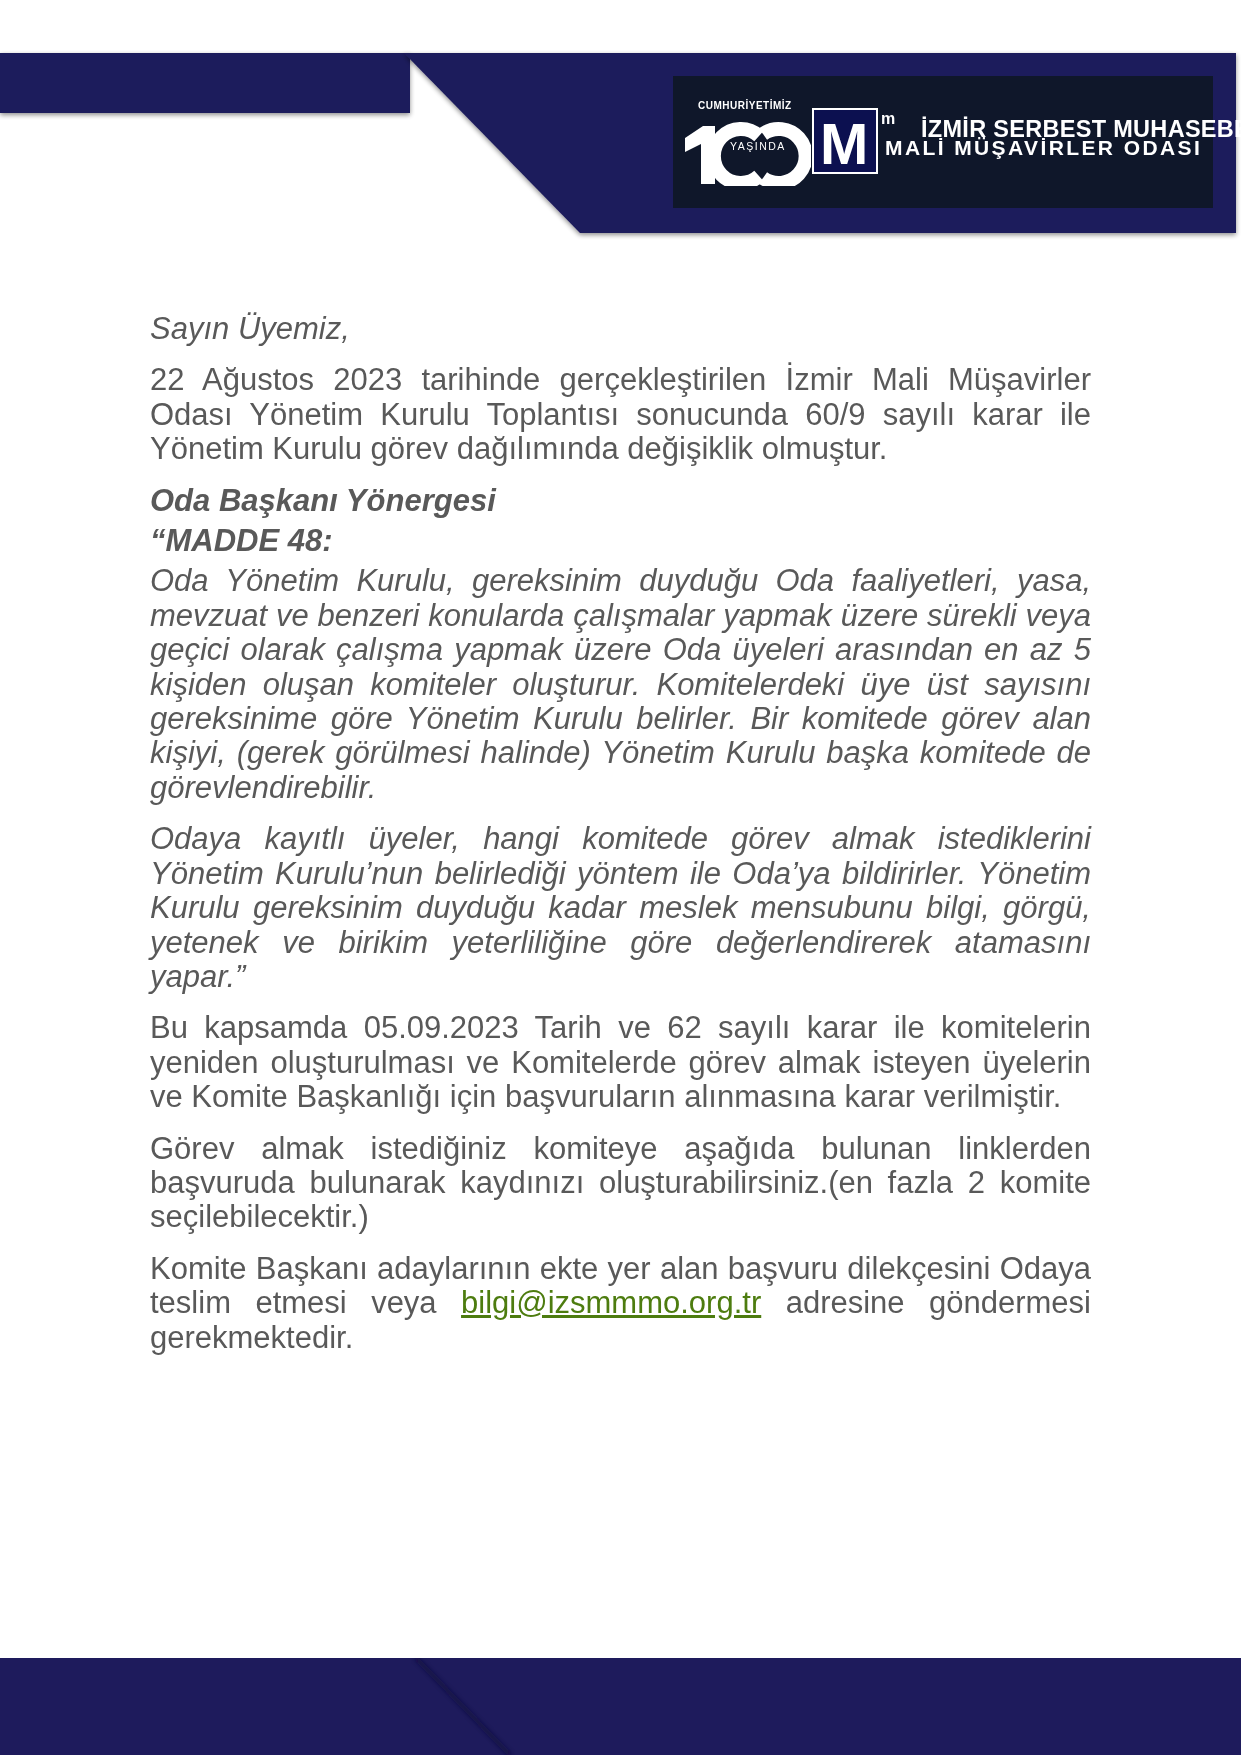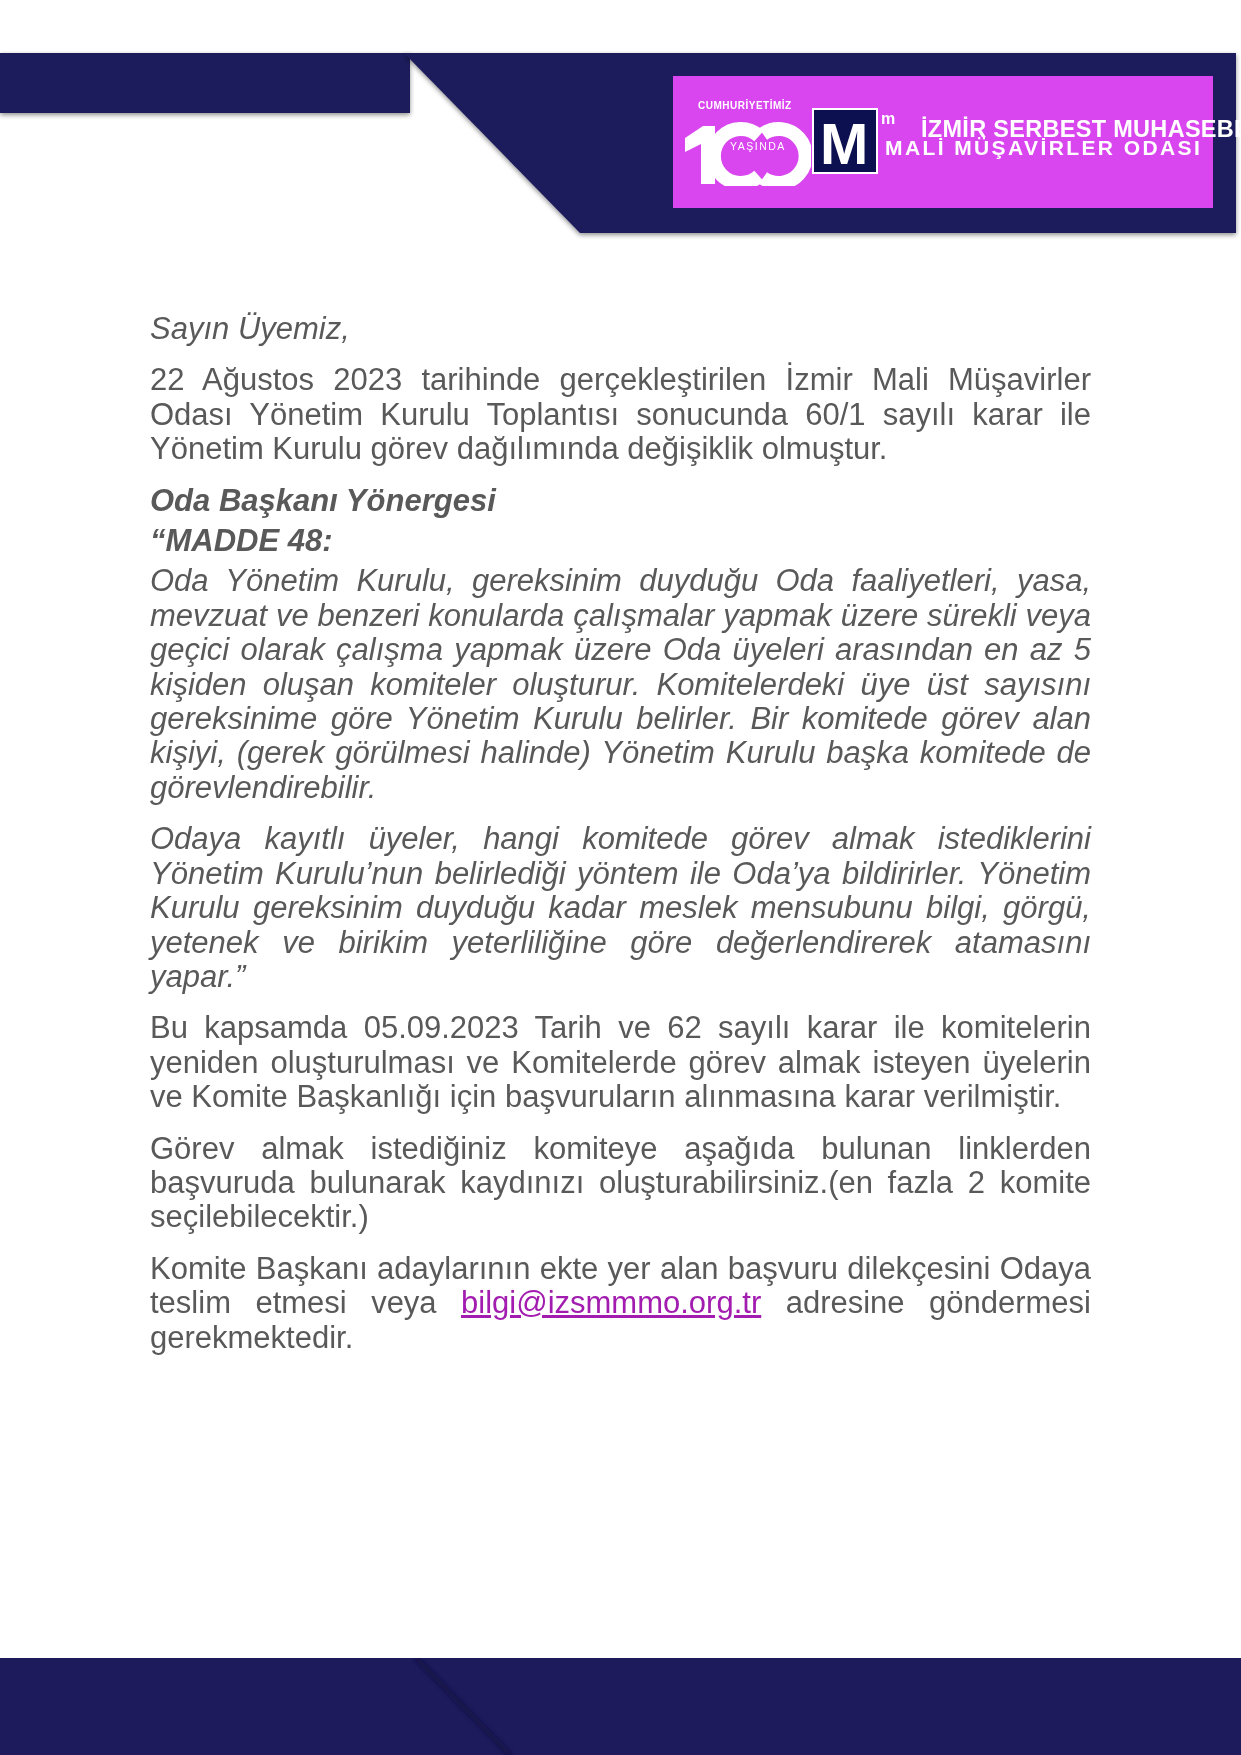--- a/index.html
+++ b/index.html
@@ -3,21 +3,21 @@
   <meta charset="utf-8">
   <style>
     html, body { margin: 0; padding: 0; background: #ffffff; }
     body { width: 1241px; height: 1755px; position: relative; overflow: hidden;
            font-family: "Liberation Sans", sans-serif; color: #595959; }
 
     
     .header { position: absolute; left: 0; top: 0; width: 1241px; height: 260px; }
     .hdr-svg { position: absolute; left: 0; top: 0; }
     .logo-box { position: absolute; left: 673px; top: 76px; width: 540px; height: 132px;
-                background: #d946ef; }
+                background: #0f172a; }
     .logo-100 { position: absolute; left: 8px; top: 22px; width: 130px; height: 88px; }
     .logo-cumhur { position: absolute; left: 25px; top: 24px; font-size: 10px; font-weight: bold;
                    color: #ffffff; letter-spacing: 0.5px; }
     .logo-yasinda { position: absolute; left: 57px; top: 64px; font-size: 10.5px; color: #ffffff;
                     letter-spacing: 1.5px; }
     .logo-m-box { position: absolute; left: 139px; top: 32px; width: 66px; height: 66px;
                   border: 2px solid #ffffff; box-sizing: border-box; background: #0c1050; }
     .logo-m { position: absolute; left: 6px; top: 4px; font-size: 58px; font-weight: bold;
               color: #ffffff; line-height: 60px; }
     .logo-m-sup { position: absolute; left: 208px; top: 34px; font-size: 16px; font-weight: bold;
@@ -27,21 +27,21 @@
     .logo-line2 { position: absolute; left: 212px; top: 60px; font-size: 21px; font-weight: bold;
                   color: #ffffff; white-space: nowrap; letter-spacing: 2.4px; }
 
     
     .content { position: absolute; left: 150px; top: 312px; width: 941px; font-size: 31px;
                line-height: 34.4px; }
     .content p { margin: 0 0 17px 0; text-align: justify; }
     .greeting { font-style: italic; margin-bottom: 17px !important; }
     .ital { font-style: italic; }
     .bold-ital { font-style: italic; font-weight: bold; margin-bottom: 6px !important; }
-    .email-link { color: #a21caf; text-decoration: underline; }
+    .email-link { color: #4d7c0f; text-decoration: underline; }
 
     
     .footer { position: absolute; left: 0; top: 1658px; width: 1241px; height: 97px; }
     .ftr-svg { position: absolute; left: 0; top: 0; }
   </style>
 </head>
 <body>
 
 <div class="header">
   <svg class="hdr-svg" width="1241" height="260">
@@ -79,21 +79,21 @@
       <span class="logo-m">M</span>
     </div>
     <span class="logo-m-sup">m</span>
     <div class="logo-line1">İZMİR SERBEST MUHASEBECİ</div>
     <div class="logo-line2">MALİ MÜŞAVİRLER ODASI</div>
   </div>
 </div>
 
 <div class="content">
   <p class="greeting">Sayın Üyemiz,</p>
-  <p>22 Ağustos 2023 tarihinde gerçekleştirilen İzmir Mali Müşavirler Odası Yönetim Kurulu Toplantısı sonucunda 60/1 sayılı karar ile Yönetim Kurulu görev dağılımında değişiklik olmuştur.</p>
+  <p>22 Ağustos 2023 tarihinde gerçekleştirilen İzmir Mali Müşavirler Odası Yönetim Kurulu Toplantısı sonucunda 60/9 sayılı karar ile Yönetim Kurulu görev dağılımında değişiklik olmuştur.</p>
   <p class="bold-ital">Oda Başkanı Yönergesi</p>
   <p class="bold-ital" style="margin-bottom:8px">“MADDE 48:</p>
   <p class="ital">Oda Yönetim Kurulu, gereksinim duyduğu Oda faaliyetleri, yasa, mevzuat ve benzeri konularda çalışmalar yapmak üzere sürekli veya geçici olarak çalışma yapmak üzere Oda üyeleri arasından en az 5 kişiden oluşan komiteler oluşturur. Komitelerdeki üye üst sayısını gereksinime göre Yönetim Kurulu belirler. Bir komitede görev alan kişiyi, (gerek görülmesi halinde) Yönetim Kurulu başka komitede de görevlendirebilir.</p>
   <p class="ital">Odaya kayıtlı üyeler, hangi komitede görev almak istediklerini Yönetim Kurulu’nun belirlediği yöntem ile Oda’ya bildirirler. Yönetim Kurulu gereksinim duyduğu kadar meslek mensubunu bilgi, görgü, yetenek ve birikim yeterliliğine göre değerlendirerek atamasını yapar.”</p>
   <p>Bu kapsamda 05.09.2023 Tarih ve 62 sayılı karar ile komitelerin yeniden oluşturulması ve Komitelerde görev almak isteyen üyelerin ve Komite Başkanlığı için başvuruların alınmasına karar verilmiştir.</p>
   <p>Görev almak istediğiniz komiteye aşağıda bulunan linklerden başvuruda bulunarak kaydınızı oluşturabilirsiniz.(en fazla 2 komite seçilebilecektir.)</p>
   <p><span>Komite Başkanı adaylarının ekte yer alan başvuru dilekçesini Odaya teslim etmesi veya </span><a class="email-link" href="mailto:bilgi@izsmmmo.org.tr">bilgi@izsmmmo.org.tr</a><span> adresine göndermesi gerekmektedir.</span></p>
 </div>
 
 <div class="footer">

